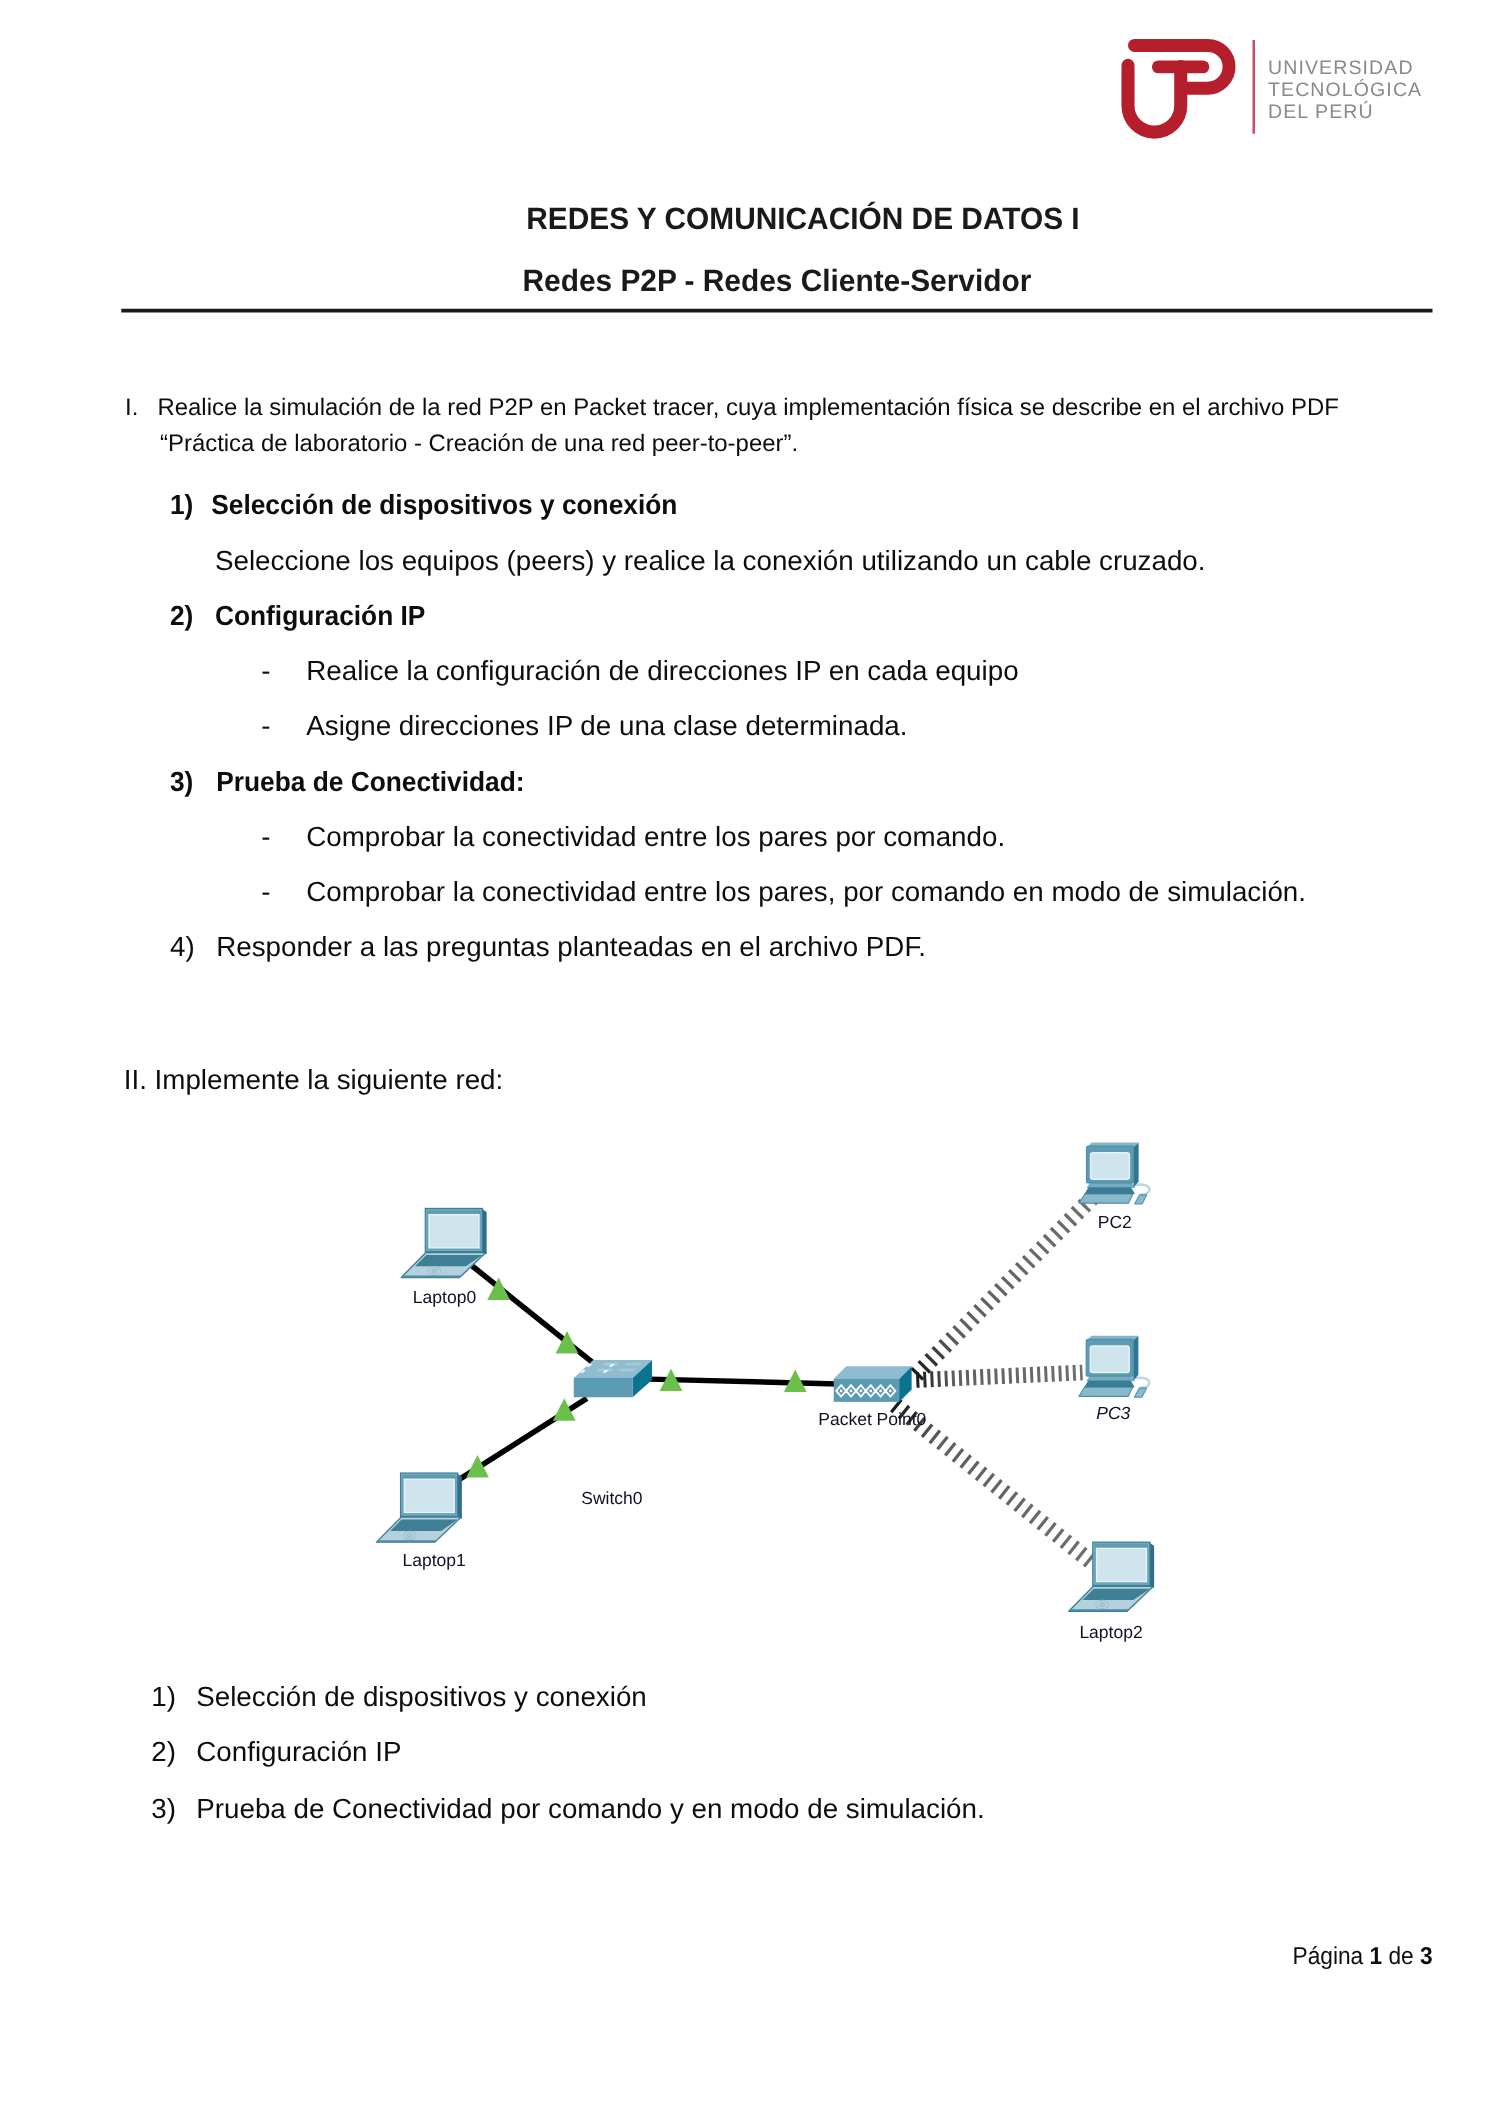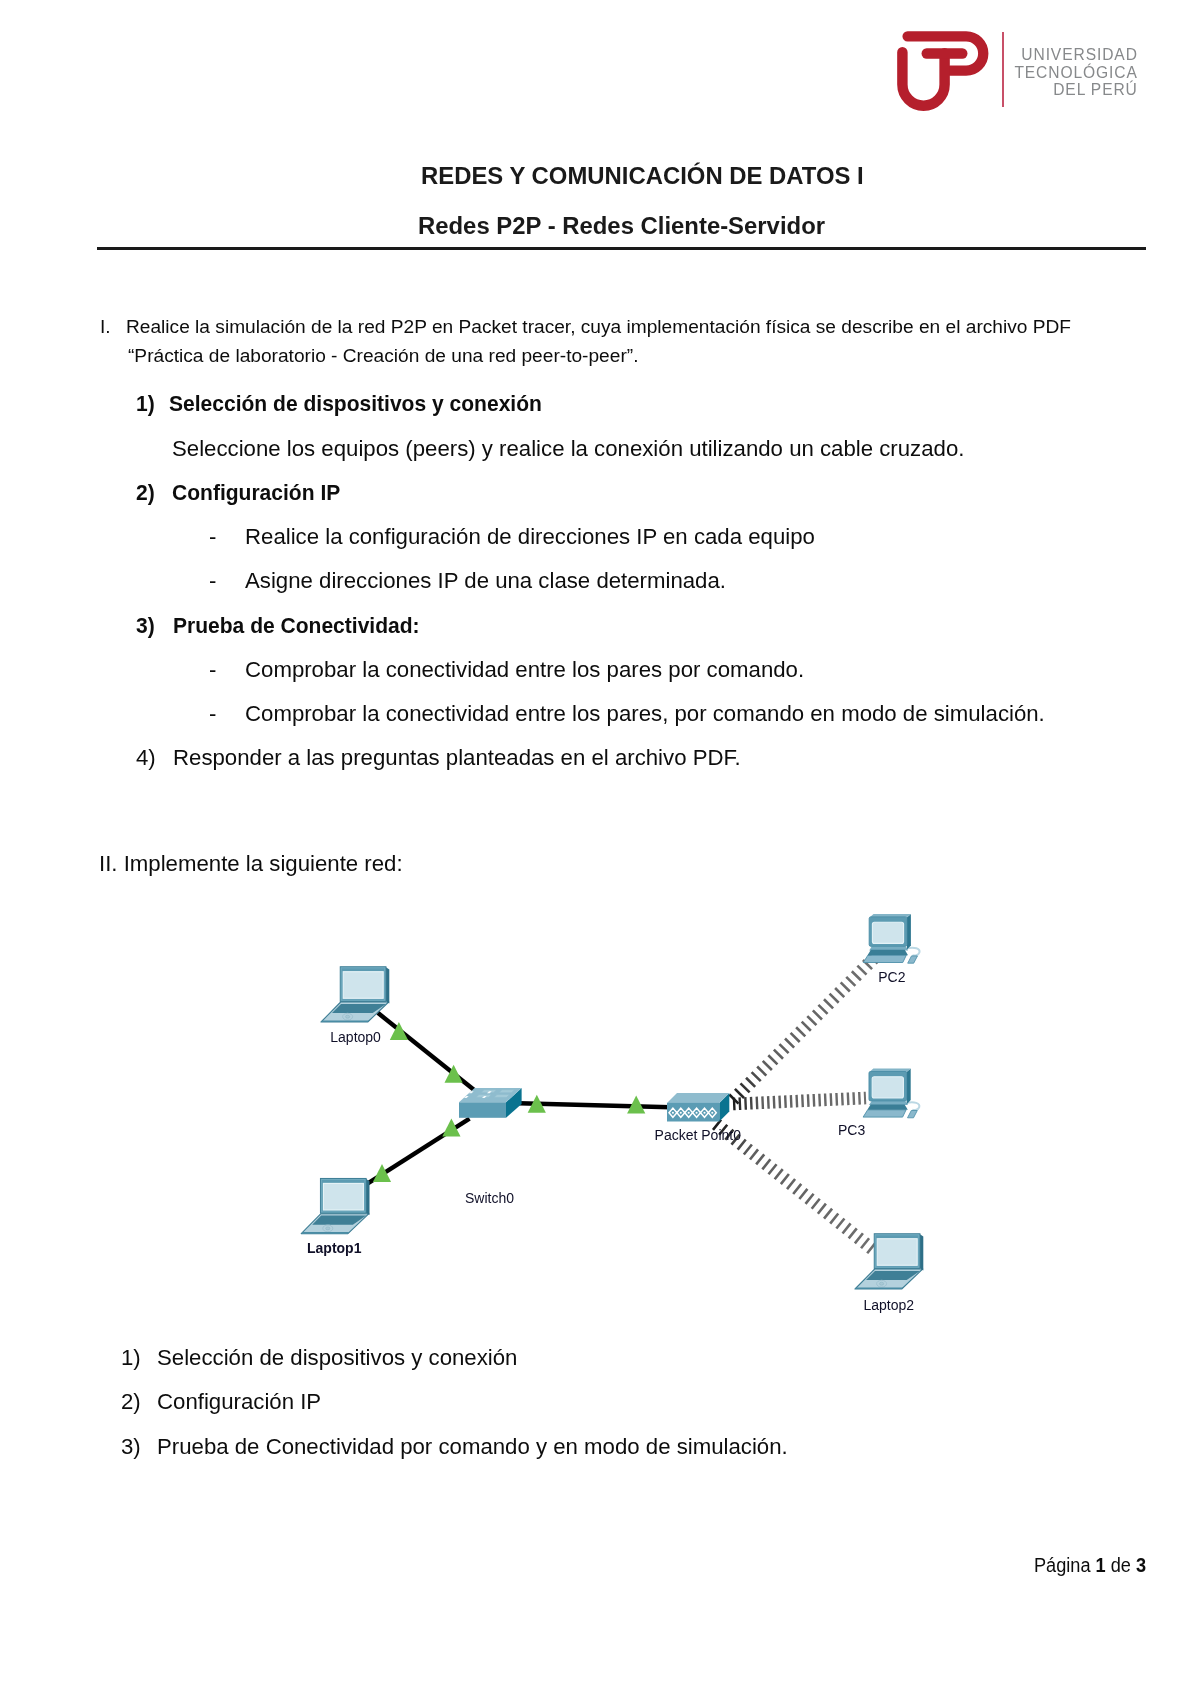--- a/index.html
+++ b/index.html
@@ -6,21 +6,21 @@
   html,body{margin:0;padding:0;background:#fff;}
   body{width:1200px;height:1697px;font-family:"Liberation Sans",sans-serif;color:#0d0d0d;
        position:relative;overflow:hidden;}
   .page{position:relative;width:1200px;height:1697px;background:#fff;}
   .t{position:absolute;white-space:pre;transform-origin:0 0;}
 
   
   #logo-block{position:absolute;left:895px;top:27px;width:265px;height:96px;}
   #logo-div{position:absolute;left:107.2px;top:4.6px;width:1.4px;height:75.9px;background:#C85068;}
   #brand-text{position:absolute;left:119.4px;top:19.3px;color:#87898B;font-size:15.6px;
-              line-height:17.6px;letter-spacing:0.9px;white-space:pre-line;text-align:right;}
+              line-height:17.6px;letter-spacing:0.9px;white-space:pre-line;}
 
   
   .title{font-weight:bold;font-size:24.6px;color:#1a1a1a;transform:scaleX(0.971);}
 
   #rule{position:absolute;left:97px;top:247.4px;width:1049px;height:2.4px;background:#1a1a1a;}
 
   .p11{font-size:19.1px;color:#0d0d0d;transform:scaleX(1.0020);}
   .p12{font-size:22.1px;color:#0d0d0d;transform:scaleX(1.005);}
   .b12{font-size:22.1px;font-weight:bold;color:#0d0d0d;transform:scaleX(0.952);}
 
@@ -184,25 +184,25 @@
       <polygon points="398.9,1021.9 389.8,1039.9 408.0,1039.9" fill="#6BC04C"></polygon>
       <polygon points="453.6,1064.8 444.5,1082.8 462.7,1082.8" fill="#6BC04C"></polygon>
       <polygon points="382.0,1164.0 372.9,1182.0 391.1,1182.0" fill="#6BC04C"></polygon>
       <polygon points="451.4,1118.6 442.3,1136.6 460.5,1136.6" fill="#6BC04C"></polygon>
       <polygon points="536.8,1094.8 527.7,1112.8 545.9,1112.8" fill="#6BC04C"></polygon>
       <polygon points="636.2,1095.5 627.1,1113.5 645.3,1113.5" fill="#6BC04C"></polygon>
 
   </svg>
 
   <div class="dlabel" style="left:330.3px;top:1029.2px;">Laptop0</div>
-  <div class="dlabel" style="left:307px;top:1240.3px;font-weight:bold;">Laptop1</div>
+  <div class="dlabel" style="left:322px;top:1240.3px;">Laptop1</div>
   <div class="dlabel" style="left:465.0px;top:1190px;">Switch0</div>
   <div class="dlabel" style="left:654.6px;top:1126.8px;">Packet Point0</div>
   <div class="dlabel" style="left:878.2px;top:968.8px;">PC2</div>
-  <div class="dlabel" style="left:838px;top:1122.2px;">PC3</div>
+  <div class="dlabel" style="left:877px;top:1122.2px;font-style:italic;">PC3</div>
   <div class="dlabel" style="left:863.5px;top:1296.9px;">Laptop2</div>
 
   <div class="t p12" style="left:121.3px;top:1344.9px;">1)</div>
   <div class="t p12" style="left:156.6px;top:1344.9px;">Selección de dispositivos y conexión</div>
   <div class="t p12" style="left:120.9px;top:1389.3px;">2)</div>
   <div class="t p12" style="left:156.7px;top:1389.3px;">Configuración IP</div>
   <div class="t p12" style="left:120.8px;top:1433.7px;">3)</div>
   <div class="t p12" style="left:156.9px;top:1433.7px;">Prueba de Conectividad por comando y en modo de simulación.</div>
 
   <div class="t foot" style="left:1034.2px;top:1553.8px;"><span>Página </span><b>1</b><span> de </span><b>3</b></div>

